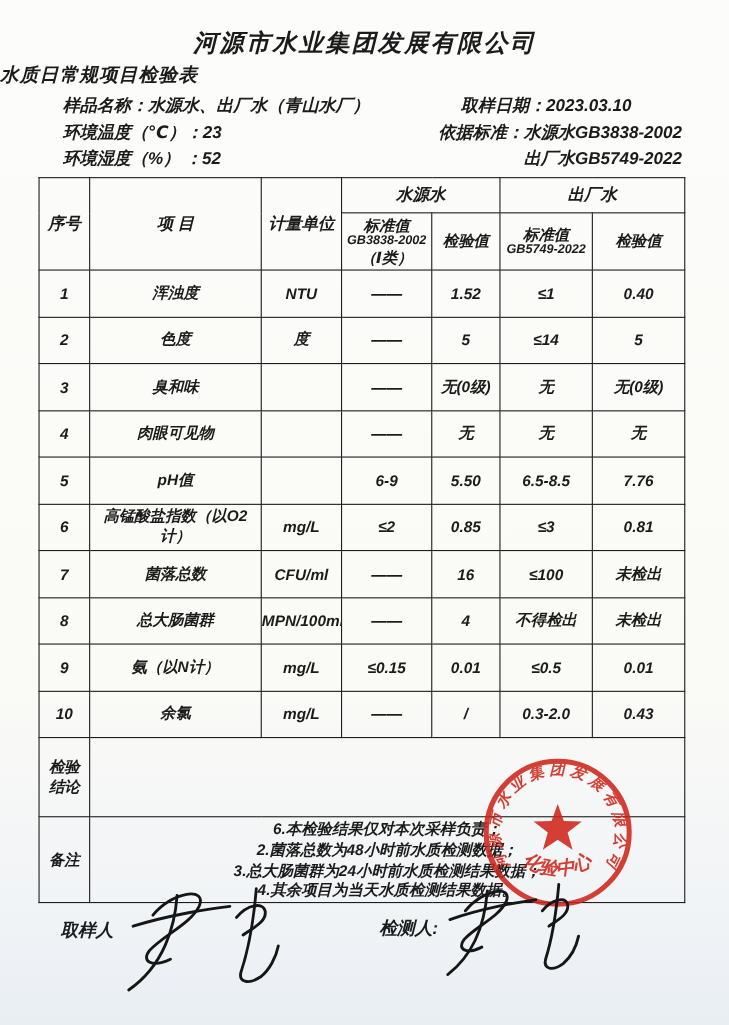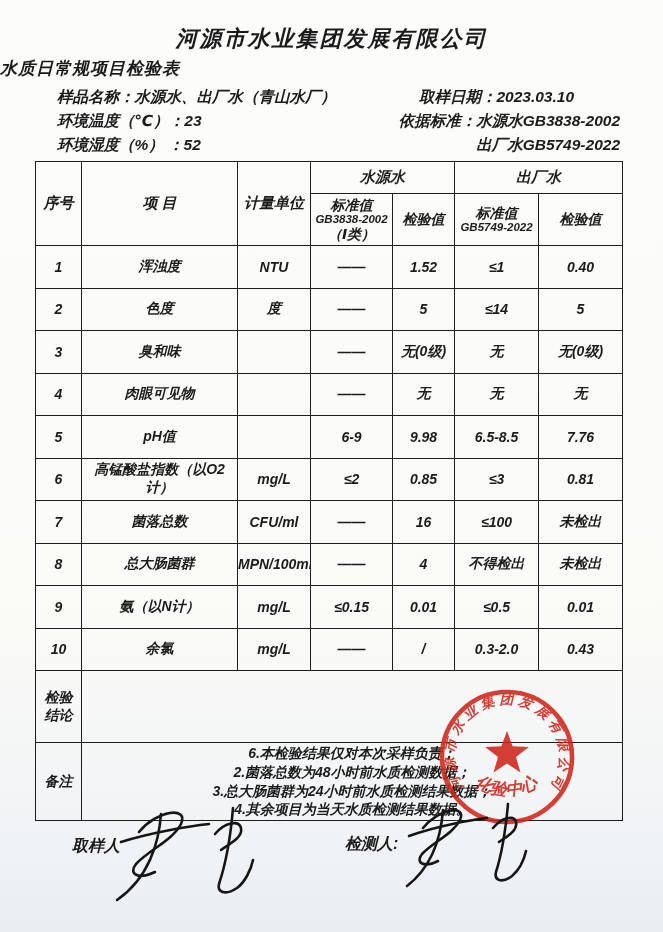--- a/index.html
+++ b/index.html
@@ -42,21 +42,21 @@
   .std-head{line-height:1.15;}
   .std-head .sm{font-size:11.5px;font-weight:600;}
   tr.data-row td{height:41.5px;}
   td.item-cell{text-align:left;padding-left:6px;}
   td.bold-val{font-weight:800;margin-left:36px;}
   tr.concl-row td{height:71px;}
   tr.remark-row td{height:77px;}
   td.remarks-cell{text-align:left;padding:2px 4px 2px 6px;font-size:13.8px;line-height:1.33;}
   .two-line{line-height:1.25;}
   .sig-row{position:absolute;top:834px;left:55px;width:565px;font-size:16px;font-weight:600;}
-  .sig-label-sampler{position:absolute;left:17px;top:2px;}
+  .sig-label-sampler{position:absolute;left:0;top:2px;}
   .sig-label-tester{position:absolute;left:290px;top:0px;}
   .sig-svg1{position:absolute;left:48px;top:-32px;}
   .sig-svg2{position:absolute;left:338px;top:-36px;}
   .stamp{position:absolute;left:434px;top:684px;opacity:0.87;}
   .sig-path{fill:none;stroke:#161616;stroke-width:2.6;stroke-linecap:round;stroke-linejoin:round;}
 </style>
 </head>
 <body>
 
 <div class="page">
@@ -149,21 +149,21 @@
         <td>——</td>
         <td>无</td>
         <td class="bold-val">无</td>
         <td class="bold-val">无</td>
       </tr>
       <tr class="data-row">
         <td>5</td>
         <td class="item-cell">pH值</td>
         <td></td>
         <td>6-9</td>
-        <td>9.98</td>
+        <td>5.50</td>
         <td>6.5-8.5</td>
         <td class="bold-val">7.76</td>
       </tr>
       <tr class="data-row">
         <td>6</td>
         <td class="item-cell">高锰酸盐指数（以O2计）</td>
         <td>mg/L</td>
         <td>≤2</td>
         <td>0.85</td>
         <td>≤3</td>

